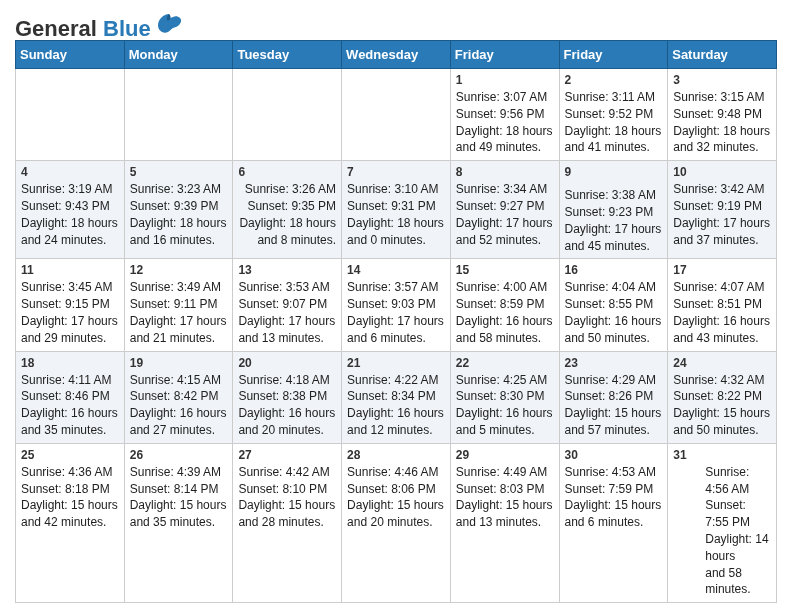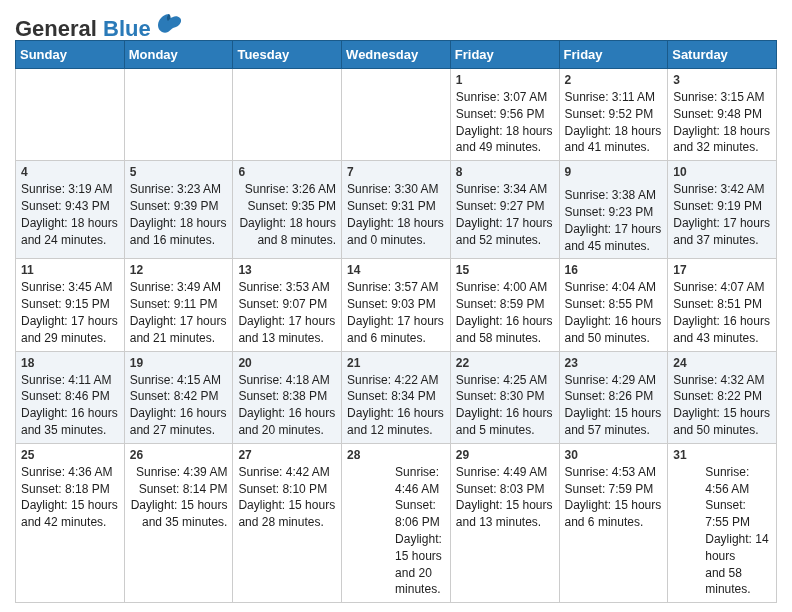--- a/index.html
+++ b/index.html
@@ -158,21 +158,21 @@
         </td>
         <td>
           <span class="day-number">6</span>
           <div class="day-info" style="white-space: pre-line; text-align: right;">Sunrise: 3:26 AM
 Sunset: 9:35 PM
 Daylight: 18 hours
 and 8 minutes.</div>
         </td>
         <td>
           <span class="day-number">7</span>
-          <div class="day-info" style="white-space: pre-line;">Sunrise: 3:30 AM
+          <div class="day-info" style="white-space: pre-line;">Sunrise: 3:10 AM
 Sunset: 9:31 PM
 Daylight: 18 hours
 and 0 minutes.</div>
         </td>
         <td>
           <span class="day-number">8</span>
           <div class="day-info" style="white-space: pre-line;">Sunrise: 3:34 AM
 Sunset: 9:27 PM
 Daylight: 17 hours
 and 52 minutes.</div>
@@ -297,35 +297,35 @@
       <tr>
         <td>
           <span class="day-number">25</span>
           <div class="day-info" style="white-space: pre-line;">Sunrise: 4:36 AM
 Sunset: 8:18 PM
 Daylight: 15 hours
 and 42 minutes.</div>
         </td>
         <td>
           <span class="day-number">26</span>
-          <div class="day-info" style="white-space: pre-line; text-align: right;">Sunrise: 4:39 AM
+          <div class="day-info" style="white-space: pre-line;">Sunrise: 4:39 AM
 Sunset: 8:14 PM
 Daylight: 15 hours
 and 35 minutes.</div>
         </td>
         <td>
           <span class="day-number">27</span>
           <div class="day-info" style="white-space: pre-line;">Sunrise: 4:42 AM
 Sunset: 8:10 PM
 Daylight: 15 hours
 and 28 minutes.</div>
         </td>
         <td>
           <span class="day-number">28</span>
-          <div class="day-info" style="white-space: pre-line; margin-left: 48px;">Sunrise: 4:46 AM
+          <div class="day-info" style="white-space: pre-line;">Sunrise: 4:46 AM
 Sunset: 8:06 PM
 Daylight: 15 hours
 and 20 minutes.</div>
         </td>
         <td>
           <span class="day-number">29</span>
           <div class="day-info" style="white-space: pre-line;">Sunrise: 4:49 AM
 Sunset: 8:03 PM
 Daylight: 15 hours
 and 13 minutes.</div>

